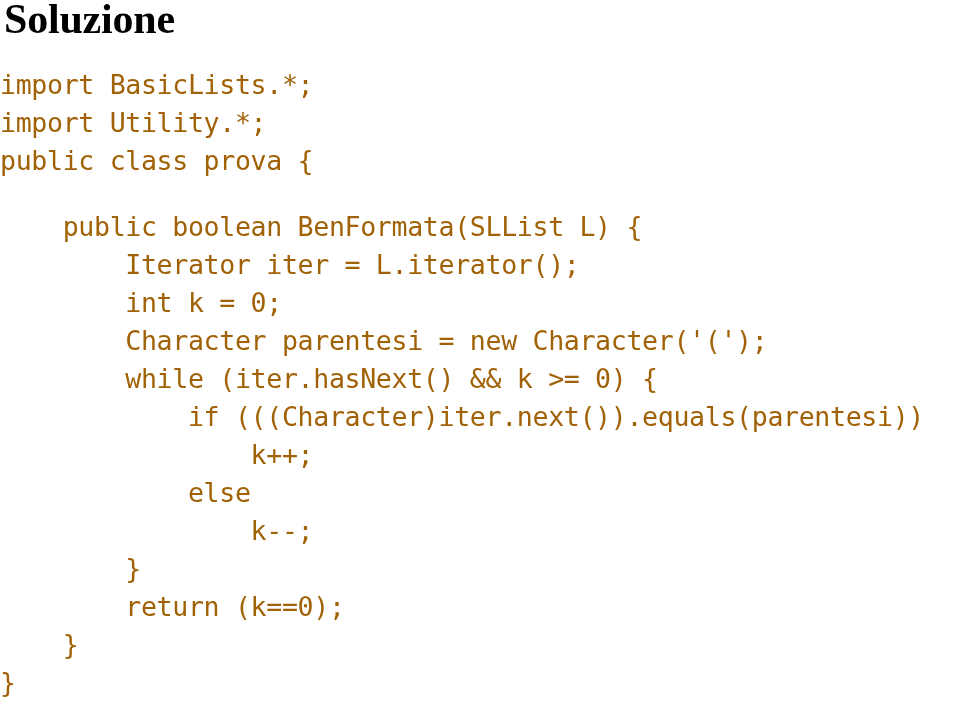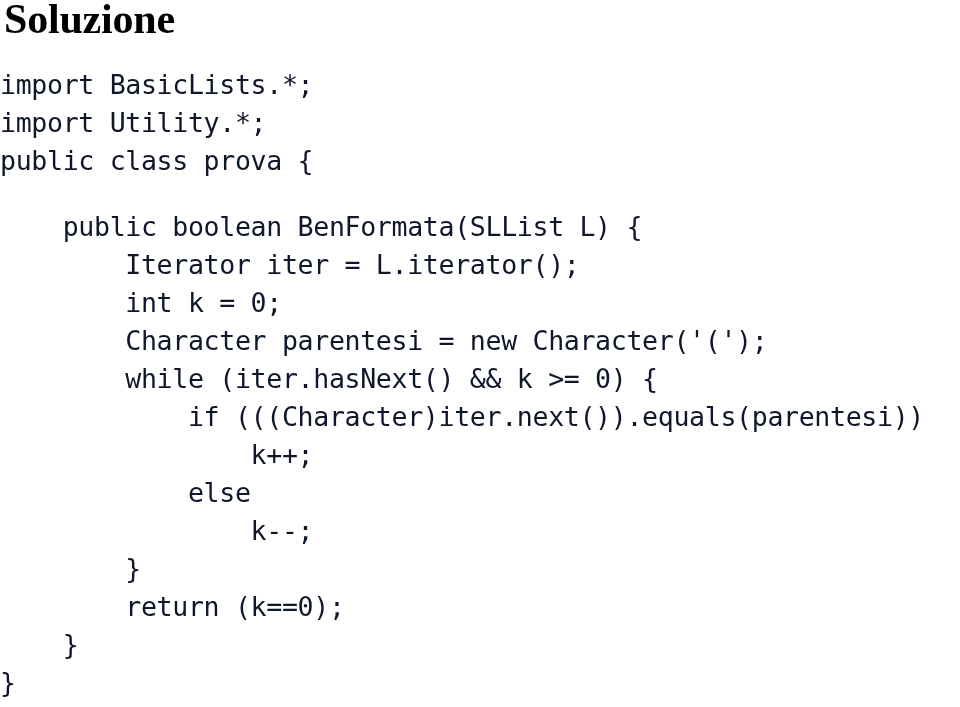--- a/index.html
+++ b/index.html
@@ -42,21 +42,21 @@
   .code-block {
     position: absolute;
     left: 0px;
     top: 66px;
     width: 960px;
     font-family: "DejaVu Sans Mono", "Liberation Mono", monospace;
     font-size: 26.6px;
     line-height: 38px;
     letter-spacing: -0.35px;
     white-space: pre;
-    color: #0f172a;
+    color: #a16207;
   }
 
   .code-line {
     display: block;
     height: 38px;
     white-space: pre;
     overflow: visible;
   }
 
   .code-line.blank {

